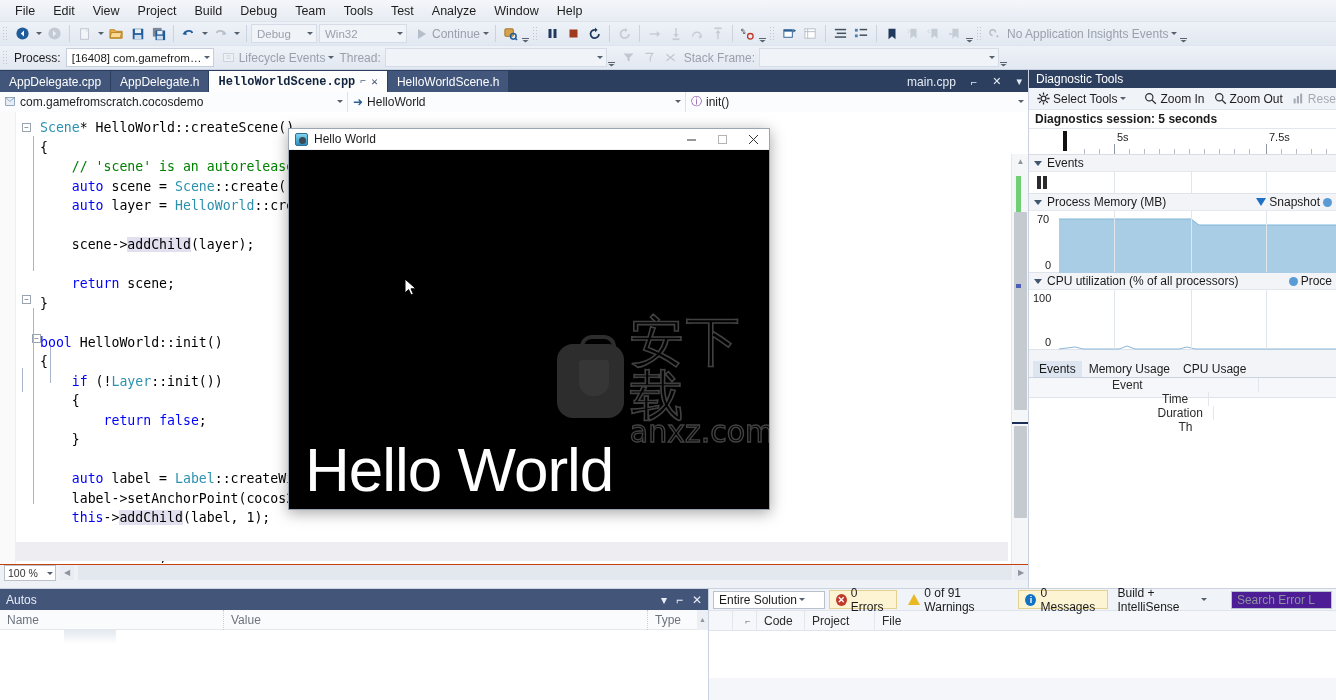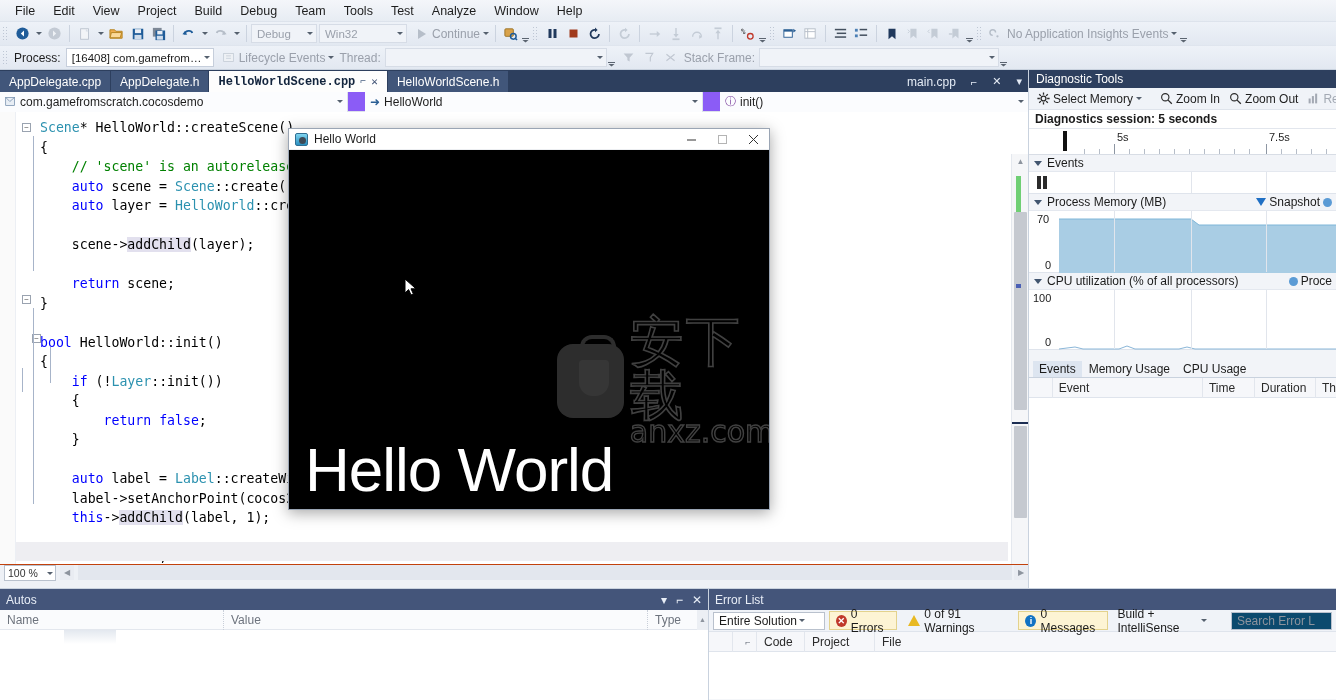--- a/index.html
+++ b/index.html
@@ -73,23 +73,22 @@
   .tab.active{ background:#fdfdfd; color:#12243d; font-weight:bold;font-family:Liberation Mono, monospace; }
   .tab .pin{ font-size:10px; color:#4a6183; }
   .tab .x{ font-size:11px; color:#3f5275; }
   .tab:not(.active) .pin,.tab:not(.active) .x{ color:#c8d3e4; }
   .tabRight{ margin-left:auto; display:flex; align-items:center; gap:15px;
              padding-right:6px; height:21px; color:#e4ebf5; font-size:12px;}
   .tabRight .sm{ font-size:11px; }
 
   .navbar{
     position:absolute; left:0; top:22px; width:1028px; height:20px;
-    background:#8b5cf6; display:flex; align-items:center;
+    background:#84cc16; display:flex; align-items:center;
     border-bottom:1px solid #dde2ea;
-    gap:17px;
   }
   .navsel{
     height:20px; display:flex; align-items:center; gap:4px; padding:0 4px 0 5px;
     border-right:1px solid #dde2ea; font-size:12px; color:#1e1e1e;
     background:#fbfcfe; position:relative;
   }
   .navsel .ncar{ margin-left:auto; }
   .codeArea{
     position:absolute; left:0; top:42px; width:1028px; height:455px;
     background:#ffffff; overflow:hidden;
@@ -193,21 +192,21 @@
   .gAxis{ position:absolute; left:0; font-size:11px; color:#1b1b1b; }
   .eventsLane{ height:22px; background:#fff; position:relative; border-bottom:1px solid #dfe4ec;}
   .pauseIcon{ position:absolute; left:8px; top:4px; width:12px;height:13px;
               display:flex; gap:2px;}
   .pauseIcon i{ width:4px; height:13px; background:#2b2b2b; display:block;}
   .diagTabs{ height:18px; display:flex; align-items:flex-end; gap:1px;
              background:#f2f4f8; padding-left:4px; border-bottom:1px solid #c9d2de;}
   .dTab{ font-size:12px; padding:1px 6px; color:#1b1b1b; }
   .dTab.sel{ background:#dde5f0; }
   .diagGridHead{ height:20px; background:#f6f7fa; display:flex; align-items:center;
-                 font-size:12px; color:#2b2b2b; border-bottom:1px solid #dfe4ec;}
+                 font-size:12px; color:#2b2b2b; border-bottom:1px solid #dfe4ec;flex-direction:column;}
   .dgCell{ padding-left:6px; border-right:1px solid #e2e6ed; height:20px;
            display:flex; align-items:center; }
 
   
   .autos{ position:absolute; left:0; top:588px; width:708px; height:112px;
           background:#f4f6f9; border-top:1px solid #c9d2de;}
   .panelTitle{ height:21px; background:#44557a; color:#e8eef7; font-size:12px;
                display:flex; align-items:center; padding:0 6px;}
   .panelTitle .ctrls{ margin-left:auto; display:flex; gap:9px; align-items:center;}
   .gridHead{ height:20px; background:#fafbfd; display:flex; align-items:center;
@@ -225,21 +224,21 @@
             align-items:center; justify-content:space-between; padding:0 19px 0 5px;
             font-size:12px; color:#1b1b1b;}
   .pill{ height:19px; background:#fdf4d4; border:1px solid #e3d28d; display:flex;
          align-items:center; gap:4px; padding:0 6px; font-size:12px; color:#1b1b1b;}
   .icoErr{ width:12px;height:12px;border-radius:50%;background:#c0392b;color:#fff;
            font-size:9px;line-height:12px;text-align:center;font-weight:bold;}
   .icoWarn{ width:0;height:0;border-left:6px solid transparent;border-right:6px solid transparent;
             border-bottom:11px solid #e8b923; position:relative;}
   .icoMsg{ width:12px;height:12px;border-radius:50%;background:#1273c4;color:#fff;
            font-size:9px;line-height:12px;text-align:center;font-weight:bold;}
-  .searchBox{ height:18px; background:#0c4a6e; border:1px solid #b9c1cd; font-size:12px;
+  .searchBox{ height:18px; background:#4c1d95; border:1px solid #b9c1cd; font-size:12px;
               color:#8d939d; display:flex; align-items:center; padding-left:5px;
               margin-left:auto; margin-right:4px; width:108px; overflow:hidden; white-space:nowrap;}
   .elHead{ height:20px; background:#f6f7fa; display:flex; align-items:center;
            font-size:12px; color:#2b2b2b; border-bottom:1px solid #dfe4ec;}
   .elHead .c{ height:20px; display:flex; align-items:center; padding-left:7px;
               border-right:1px solid #e2e6ed;}
 </style>
 </head>
 <body>
 
@@ -711,21 +710,21 @@
 
   <div class="diag">
     <div class="diagTitle">Diagnostic Tools</div>
 
     <div class="diagTb">
       <div class="dtItem">
         <svg width="13" height="13" viewBox="0 0 16 16">
           <circle cx="8" cy="8" r="3" fill="none" stroke="#2b2b2b" stroke-width="1.6"></circle>
           <path d="M8 0.5 v3 M8 12.5 v3 M0.5 8 h3 M12.5 8 h3 M2.7 2.7 l2.1 2.1 M11.2 11.2 l2.1 2.1 M13.3 2.7 l-2.1 2.1 M4.8 11.2 l-2.1 2.1" stroke="#2b2b2b" stroke-width="1.6"></path>
         </svg>
-        <span>Select Memory</span>
+        <span>Select Tools</span>
         <span class="caret"></span>
       </div>
       <div class="dtSep"></div>
       <div class="dtItem">
         <svg width="13" height="13" viewBox="0 0 16 16">
           <circle cx="6.5" cy="6.5" r="4.5" fill="none" stroke="#2b2b2b" stroke-width="1.4"></circle>
           <path d="M10 10 L14.5 14.5" stroke="#2b2b2b" stroke-width="1.6"></path>
         </svg>
         <span>Zoom In</span>
       </div>
@@ -861,23 +860,20 @@
       <div class="ghCell" style="flex:1;border-right:none">Type</div>
       <div style="width:11px;height:20px;background:#eceff4;display:flex;align-items:center;justify-content:center;font-size:7px;color:#8d949e">▲</div>
     </div>
     <div class="gridBody">
       <div style="position:absolute;left:64px;top:0;width:52px;height:14px;
                   background:linear-gradient(180deg,#e3e8ef,#ffffff);"></div>
     </div>
   </div>
 
   <div class="errlist">
-    <div class="panelTitle">
-      <span>Error List</span>
-    </div>
     <div class="elTb">
       <div class="elCombo" style="width:118px">
         <span>Entire Solution</span>
           <span class="caret"></span>
       </div>
       <div class="pill">
         <span class="icoErr">✕</span>
         <span>0 Errors</span>
       </div>
       <div class="pill" style="background:transparent;border-color:transparent">

